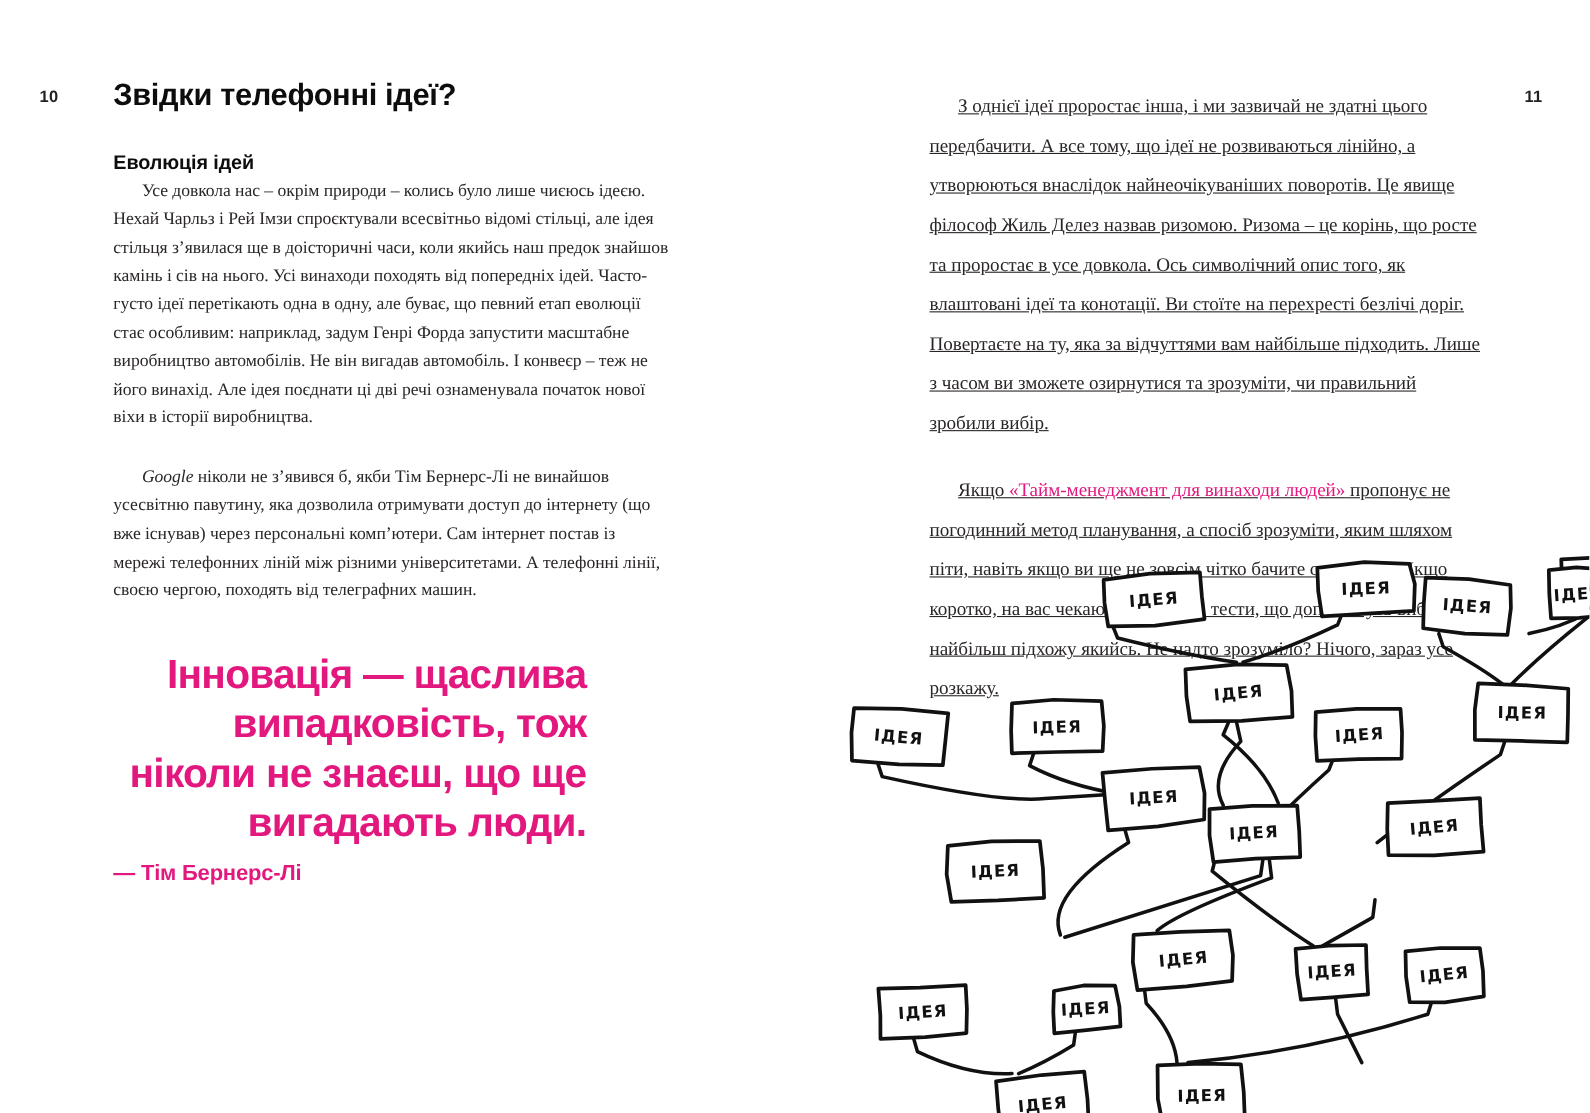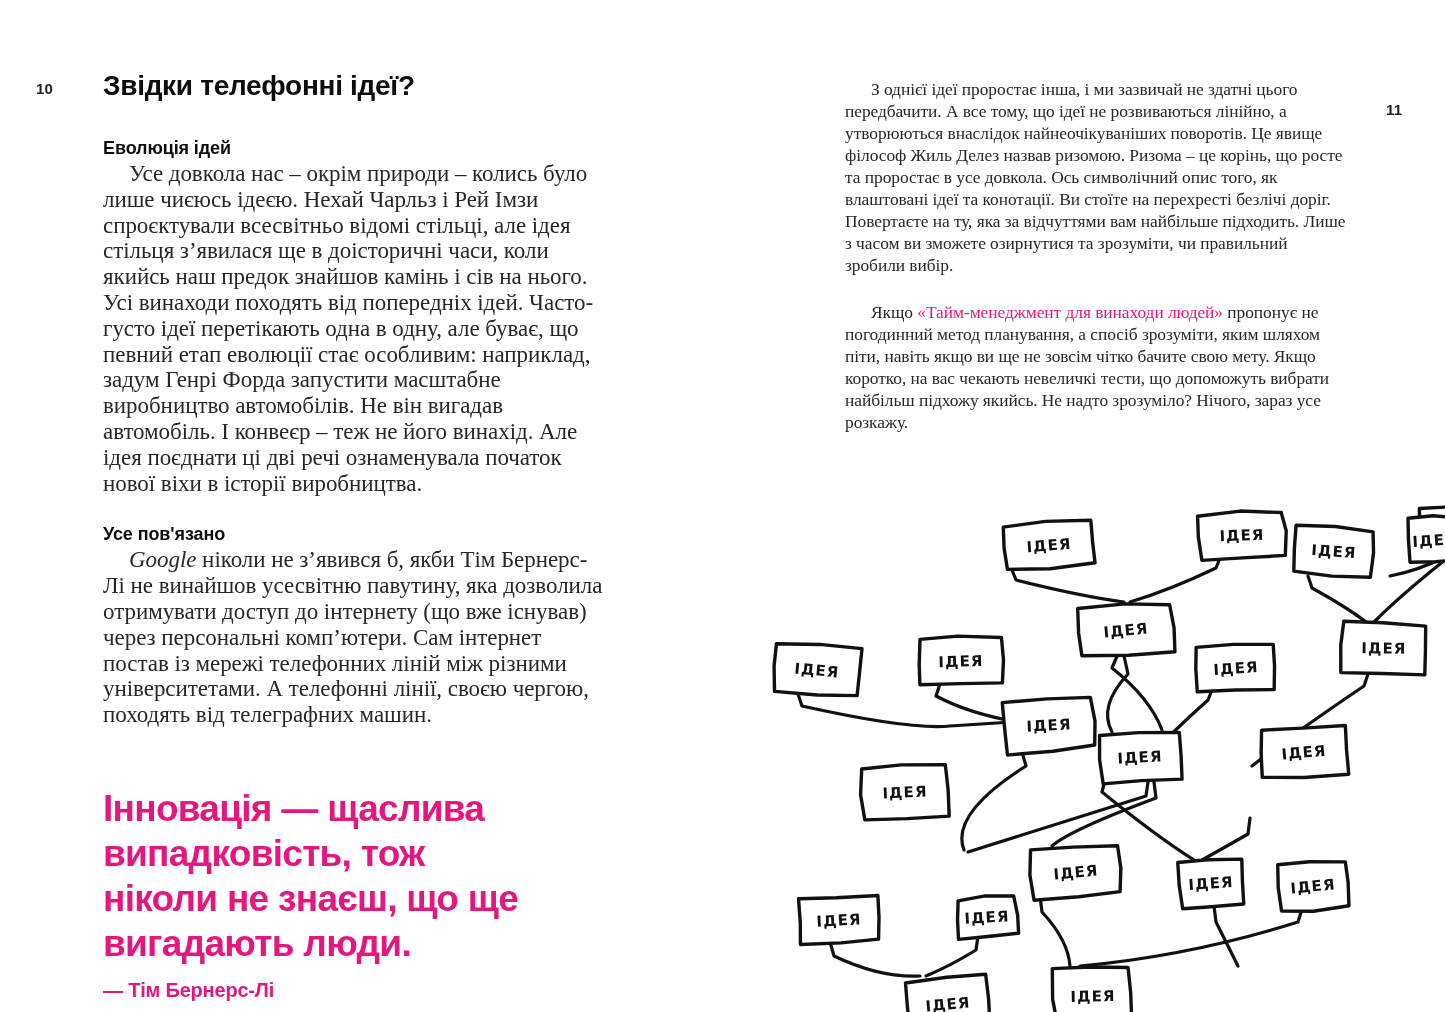--- a/index.html
+++ b/index.html
@@ -28,21 +28,21 @@
     position: absolute;
     top: 80px;
     font-family: "Liberation Sans", "DejaVu Sans", sans-serif;
     font-weight: 700;
     font-size: 15px;
     letter-spacing: 0.2px;
     color: #231f20;
     text-align: right;
   }
   .folio-left  { left: 36px; }
-  .folio-right { left: 1386px; margin-top: 21px; }
+  .folio-right { left: 1386px; }
 
   
   .page-left {
     position: absolute;
     left: 103px;
     top: 70px;
     width: 505px;
   }
   .chapter-title {
     font-family: "Liberation Sans", "DejaVu Sans", sans-serif;
@@ -57,60 +57,61 @@
     font-family: "Liberation Sans", "DejaVu Sans", sans-serif;
     font-weight: 700;
     font-size: 18px;
     line-height: 20px;
     letter-spacing: -0.1px;
     margin: 0 0 3px 0;
     color: #0d0d0d;
   }
   .body-par {
     font-family: "Liberation Serif", "DejaVu Serif", serif;
-    font-size: 23px;
+    font-size: 16px;
     line-height: 25.8px;
     margin: 0;
     text-indent: 26px;
     color: #2a2627;
     letter-spacing: -0.05px;
   }
   .gap-section { height: 28px; }
 
   .italic { font-style: italic; }
 
   
   .pull-quote {
-    margin-top: 58px;
+    margin-top: 40px;
     font-family: "Liberation Sans", "DejaVu Sans", sans-serif;
     font-weight: 700;
     font-size: 37px;
     line-height: 45px;
     letter-spacing: -0.7px;
     color: #e3187e;
     max-width: 430px;
+    text-align: right;
   }
   .quote-attrib {
     margin-top: 13px;
     font-family: "Liberation Sans", "DejaVu Sans", sans-serif;
     font-weight: 700;
     font-size: 20px;
     line-height: 23px;
     letter-spacing: -0.2px;
     color: #e3187e;
   }
 
   
   .page-right {
     position: absolute;
     left: 845px;
     top: 78px;
     width: 502px;
   }
-  .page-right .body-par { font-size: 17.4px; line-height: 22px; }
+  .page-right .body-par { font-size: 17.4px; line-height: 36px; text-decoration: underline; }
   .par-gap { height: 25px; }
   .pink-inline { color: #e3187e; }
 
   
   .diagram-wrap {
     position: absolute;
     left: 750px;
     top: 478px;
     width: 695px;
     height: 534px;
@@ -151,21 +152,20 @@
 
   <div class="page-left">
 
     <h1 class="chapter-title">Звідки телефонні ідеї?</h1>
 
     <h2 class="subhead">Еволюція ідей</h2>
     <p class="body-par">Усе довкола нас – окрім природи – колись було лише чиєюсь ідеєю. Нехай Чарльз і Рей Імзи спроєктували всесвітньо відомі стільці, але ідея стільця з’явилася ще в доісторичні часи, коли якийсь наш предок знайшов камінь і сів на нього. Усі винаходи походять від попередніх ідей. Часто-густо ідеї перетікають одна в одну, але буває, що певний етап еволюції стає особливим: наприклад, задум Генрі Форда запустити масштабне виробництво автомобілів. Не він вигадав автомобіль. І конвеєр – теж не його винахід. Але ідея поєднати ці дві речі ознаменувала початок нової віхи в історії виробництва.</p>
 
     <div class="gap-section"></div>
 
-    <h2 class="subhead">Усе пов'язано</h2>
     <p class="body-par"><span class="italic">Google</span><span> ніколи не з’явився б, якби Тім Бернерс-Лі не винайшов усесвітню павутину, яка дозволила отримувати доступ до інтернету (що вже існував) через персональні комп’ютери. Сам інтернет постав із мережі телефонних ліній між різними університетами. А телефонні лінії, своєю чергою, походять від телеграфних машин.</span></p>
 
     <div class="pull-quote">Інновація — щаслива випадковість, тож ніколи не знаєш, що ще вигадають люди.</div>
     <div class="quote-attrib">— Тім Бернерс-Лі</div>
   </div>
 
   <div class="page-right">
     <p class="body-par">З однієї ідеї проростає інша, і ми зазвичай не здатні цього передбачити. А все тому, що ідеї не розвиваються лінійно, а утворюються внаслідок найнеочікуваніших поворотів. Це явище філософ Жиль Делез назвав ризомою. Ризома – це корінь, що росте та проростає в усе довкола. Ось символічний опис того, як влаштовані ідеї та конотації. Ви стоїте на перехресті безлічі доріг. Повертаєте на ту, яка за відчуттями вам найбільше підходить. Лише з часом ви зможете озирнутися та зрозуміти, чи правильний зробили вибір.</p>
 
     <div class="par-gap"></div>

